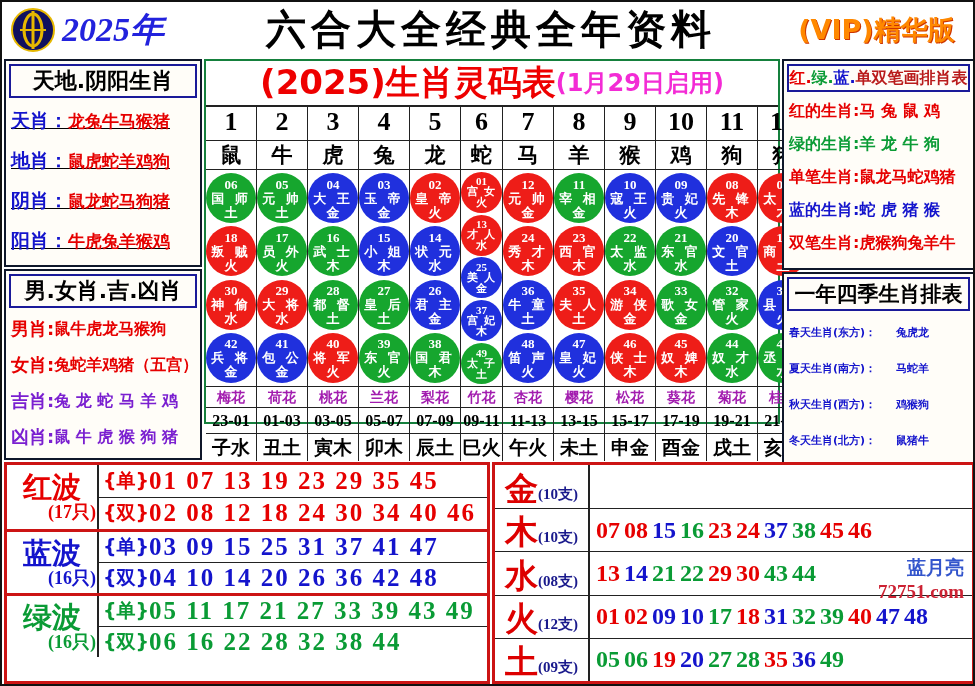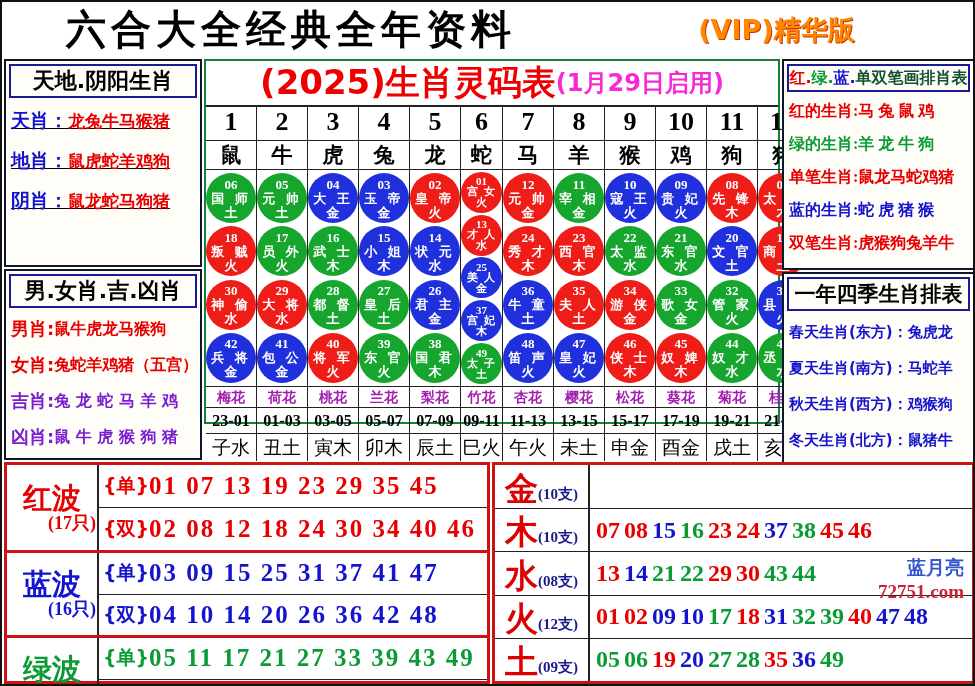--- a/index.html
+++ b/index.html
@@ -1,19 +1,19 @@
 <!DOCTYPE html>
 <html><head>
 <meta charset="utf-8">
 <style>
   html,body{margin:0;padding:0;background:#888;}
   #page{position:relative;width:975px;height:686px;background:#fff;border:2px solid #111;
         box-sizing:border-box;overflow:hidden;
         font-family:"DejaVu Sans","Liberation Sans",sans-serif;}
-  .r{color:#e60000}.g{color:#0a9b35}.b{color:#1414cc}.p{color:#7a1fd0}.k{color:#14532d}
+  .r{color:#e60000}.g{color:#0a9b35}.b{color:#1414cc}.p{color:#7a1fd0}.k{color:#b91c1c}
 
   
   #hdr{position:absolute;left:0;top:0;width:100%;height:55px;display:flex;align-items:center;}
   #hdrLeft{width:200px;display:flex;align-items:center;gap:6px;padding-left:8px;box-sizing:border-box;}
   #year{font:italic 800 34px "Liberation Serif","DejaVu Serif",serif;color:#2222dd;}
   #hdrTitle{width:578px;text-align:center;font:900 40px "DejaVu Serif","Liberation Serif",serif;
             color:#000;letter-spacing:5px;white-space:nowrap;}
   #hdrVip{flex:1;text-align:center;font:800 27px "DejaVu Sans",sans-serif;color:#ff8800;
           text-shadow:1px 1px 0 #cc3300;white-space:nowrap;}
 
@@ -23,60 +23,60 @@
           font-size:22px;line-height:30px;white-space:nowrap;}
   #leftTop{left:2px;top:57px;width:198px;height:208px;}
   #leftBottom{left:2px;top:267px;width:198px;height:191px;}
   #rightTop{left:780px;top:57px;width:193px;height:211px;}
   #rightBottom{left:780px;top:270px;width:193px;height:228px;}
   .srow{padding:0 5px;display:flex;align-items:center;white-space:nowrap;font-weight:800;}
   #ltRows .srow{height:40px;font-size:19px;text-decoration:underline;}
   #ltRows .val{font-size:17px;}
   #lbRows .srow{height:36px;font-size:18px;}
   #lbRows .val{font-size:16px;}
-  #rtRows .srow{height:33px;font-size:16px;font-family:Liberation Serif, serif;}
+  #rtRows .srow{height:33px;font-size:16px;}
   #rtRows .val{font-size:16px;}
-  #rbRows .srow{height:36px;font-size:15px;}
+  #rbRows .srow{height:36px;font-size:11px;gap:20px;}
   #rtTitle{font-size:16px;line-height:24px;}
   #rightBottom .ptitle{font-size:21px;}
 
   
   #main{position:absolute;left:202px;top:57px;width:576px;height:365px;border:2px solid #15803d;
         box-sizing:border-box;background:#fff;}
   #mainTitle{height:44px;display:flex;align-items:center;justify-content:center;white-space:nowrap;}
   #mt1{font:800 34px "DejaVu Sans",sans-serif;color:#ee0000;}
   #mt2{font:800 24px "DejaVu Sans",sans-serif;color:#f32bd5;}
   #ztable{display:grid;grid-template-columns:repeat(12,1fr);border-top:2px solid #222;height:351px;}
   .zcol{border-right:1px solid #222;display:flex;flex-direction:column;box-sizing:border-box;}
   .zcol:last-child{border-right:none;}
   .cnum{height:33px;text-align:center;font:700 26px "Liberation Serif","DejaVu Serif",serif;color:#000;}
   .czod{height:28px;border-top:1px solid #222;text-align:center;font-weight:800;font-size:21px;color:#000;}
   .ccirc{height:216px;border-top:1px solid #222;display:flex;flex-direction:column;
          justify-content:space-evenly;align-items:center;}
   .cflw{height:20px;border-top:1px solid #222;text-align:center;font-weight:800;font-size:14px;
         color:#a21caf;line-height:20px;white-space:nowrap;}
   .ctime{height:25px;border-top:1px solid #222;text-align:center;
          font:600 16px "Liberation Serif","DejaVu Serif",serif;color:#000;line-height:25px;}
-  .cbr{height:27px;border-top:1px solid #222;text-align:center;font-weight:400;font-size:19px;
+  .cbr{height:27px;border-top:1px solid #222;text-align:center;font-weight:700;font-size:19px;
        color:#000;line-height:27px;}
   .circ{width:50px;height:50px;border-radius:50%;color:#fff;display:flex;flex-direction:column;
         align-items:center;justify-content:center;font-weight:800;}
   .circ .l1{font:800 13px "Liberation Serif","DejaVu Serif",serif;line-height:13px;}
   .circ .l2{font-size:13px;line-height:15px;letter-spacing:3px;white-space:nowrap;}
   .circ .l3{font-size:13px;line-height:13px;}
   .circ.small{width:41px;height:41px;}
   .circ.small .l1{font-size:11px;line-height:10px;}
   .circ.small .l2{font-size:11px;line-height:12px;letter-spacing:1px;}
   .circ.small .l3{font-size:11px;line-height:10px;}
   .cr{background:#ee1d18}.cg{background:#16a62e}.cb{background:#2030dd}
 
   
   #wavesPanel{position:absolute;left:2px;top:460px;width:486px;height:222px;border:3px solid #cc1414;
               box-sizing:border-box;background:#fff;}
-  .wave{display:flex;height:85px;box-sizing:border-box;}
+  .wave{display:flex;height:64px;box-sizing:border-box;}
   .wave.wsep{border-top:3px solid #cc1414;}
   .wlabel{width:92px;display:flex;flex-direction:column;align-items:center;justify-content:center;
           border-right:2px solid #222;box-sizing:border-box;}
   .wname{font-size:29px;font-weight:900;line-height:30px;}
   .wcount{font:700 18px "Liberation Serif","DejaVu Serif",serif;line-height:20px;margin-left:40px;}
   .wnums{flex:1;display:flex;flex-direction:column;}
   .wrow{flex:1;display:flex;align-items:center;padding-left:4px;white-space:nowrap;}
   .wrow2{border-top:1px solid #222;}
   .wtag{font-size:19px;font-weight:900;}
   .wn{font:800 25px "Liberation Serif","DejaVu Serif",serif;letter-spacing:2px;}
@@ -95,38 +95,51 @@
   #wm{position:absolute;right:8px;top:90px;text-align:right;}
   #wm1{font-weight:800;font-size:19px;color:#3355cc;}
   #wm2{font:800 19px "Liberation Serif","DejaVu Serif",serif;color:#cc2233;}
 </style>
 </head>
 <body>
 
 <div id="page">
 
   <div id="hdr">
+    <div id="hdrLeft">
+      <svg width="46" height="46" viewBox="0 0 46 46">
+        <circle cx="23" cy="23" r="21" fill="#10105e" stroke="#e6b800" stroke-width="2"></circle>
+        <ellipse cx="23" cy="23" rx="9" ry="16" fill="none" stroke="#e6b800" stroke-width="3"></ellipse>
+        <line x1="23" y1="4" x2="23" y2="42" stroke="#e6b800" stroke-width="3"></line>
+        <line x1="10" y1="23" x2="36" y2="23" stroke="#e6b800" stroke-width="2"></line>
+      </svg>
+      <span id="year">2025年</span>
+    </div>
     <div id="hdrTitle">六合大全经典全年资料</div>
     <div id="hdrVip">(VIP)精华版</div>
   </div>
 
   <div id="leftTop" class="panel">
     <div class="ptitle">天地.阴阳生肖</div>
     <div id="ltRows">
         <div class="srow">
           <span class="lbl b">天肖：</span>
           <span class="val r">龙兔牛马猴猪</span>
         </div>
         <div class="srow">
           <span class="lbl b">地肖：</span>
           <span class="val r">鼠虎蛇羊鸡狗</span>
         </div>
         <div class="srow">
           <span class="lbl b">阴肖：</span>
           <span class="val r">鼠龙蛇马狗猪</span>
+        </div>
+        <div class="srow">
+          <span class="lbl b">阳肖：</span>
+          <span class="val r">牛虎兔羊猴鸡</span>
         </div>
       </div>
   </div>
 
   <div id="leftBottom" class="panel">
     <div class="ptitle">男.女肖.吉.凶肖</div>
     <div id="lbRows">
         <div class="srow">
           <span class="lbl r">男肖:</span>
           <span class="val r">鼠牛虎龙马猴狗</span>

